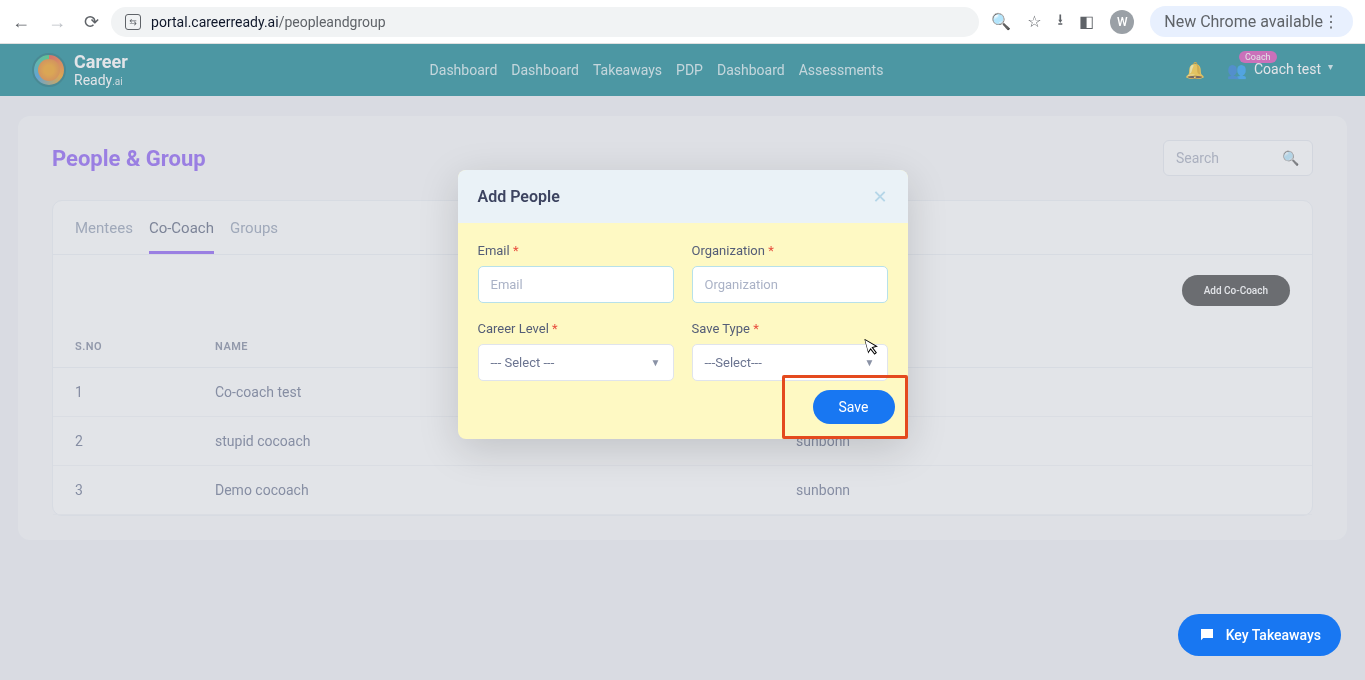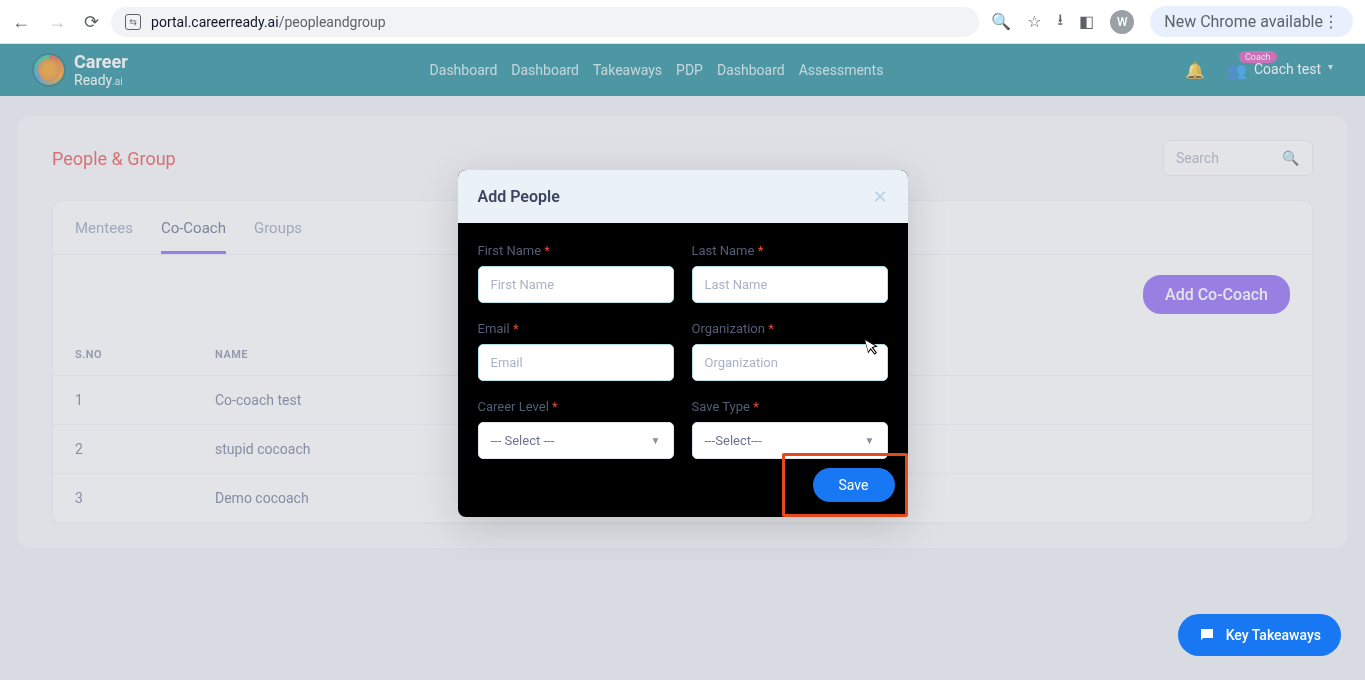--- a/index.html
+++ b/index.html
@@ -31,39 +31,39 @@
     .header-right { display: flex; align-items: center; gap: 22px; color: #cfe9ec; }
     .header-right .bell { font-size: 16px; }
     .user-area { display: flex; align-items: flex-start; gap: 7px; position: relative; }
     .coach-badge { position: absolute; top: -10px; left: 12px; background: #d946b5; color: #fff; font-size: 9px; padding: 1px 6px; border-radius: 8px; }
     .user-icon-sm { font-size: 16px; }
     .user-name { color: #fff; font-size: 14px; }
     
     
     .main-card { margin: 20px 18px; background: #f8f9fb; border-radius: 12px; padding: 24px 34px; position: relative; }
     .page-head { display: flex; justify-content: space-between; align-items: center; margin-bottom: 24px; }
-    .page-title { color: #ef4444; font-size: 18px; font-weight: 400; }
+    .page-title { color: #8b5cf6; font-size: 22px; font-weight: 700; }
     .search-box { background: #fff; border: 1px solid #e5e8ef; border-radius: 6px; width: 150px; height: 36px; display: flex; align-items: center; padding: 0 12px; color: #a6acbd; font-size: 14px; justify-content: space-between; text-align: center; }
     
     .tabs-card { background: #fff; border-radius: 10px; border: 1px solid #edf0f5; }
-    .tabs { display: flex; gap: 28px; padding: 18px 22px 0 22px; border-bottom: 1px solid #edf0f5; }
+    .tabs { display: flex; gap: 16px; padding: 18px 22px 0 22px; border-bottom: 1px solid #edf0f5; }
     .tab { color: #95a0b5; font-size: 15px; padding-bottom: 14px; cursor: pointer; }
     .tab.active { color: #5c657f; border-bottom: 3px solid #8b5cf6; }
     
     .table-actions { display: flex; justify-content: flex-end; padding: 20px 22px; }
-    .btn-primary { background: #8b5cf6; color: #fff; border: none; border-radius: 18px; padding: 10px 22px; font-size: 16px; font-weight: 500; cursor: pointer; }
+    .btn-primary { background: #404040; color: #fff; border: none; border-radius: 18px; padding: 10px 22px; font-size: 10px; font-weight: 500; cursor: pointer; }
     
     table { width: 100%; border-collapse: collapse; }
     th { text-align: left; padding: 14px 22px; color: #7e869d; font-size: 11px; font-weight: 600; letter-spacing: 0.5px; text-transform: uppercase; border-bottom: 1px solid #edf0f5; }
     td { padding: 16px 22px; color: #6b7490; font-size: 14px; border-bottom: 1px solid #f2f4f7; }
     td:first-child, th:first-child { width: 140px; }
     
     
     .overlay { position: absolute; inset: 0; top: 44px; background: rgba(180, 185, 195, 0.38); }
-    .modal { position: absolute; top: 170px; left: 50%; transform: translateX(-50%); width: 450px; background: #000000; border-radius: 8px; box-shadow: 0 10px 40px rgba(0,0,0,0.15); }
+    .modal { position: absolute; top: 170px; left: 50%; transform: translateX(-50%); width: 450px; background: #fef9c3; border-radius: 8px; box-shadow: 0 10px 40px rgba(0,0,0,0.15); }
     .modal-head { background: #eaf2f7; padding: 16px 20px; border-radius: 8px 8px 0 0; display: flex; justify-content: space-between; align-items: center; }
     .modal-title { color: #3d4460; font-size: 16px; font-weight: 600; }
     .modal-close { color: #b5d6e8; font-size: 18px; cursor: pointer; font-weight: 300; }
     .modal-body { padding: 20px 20px 10px 20px; }
     .form-row { display: flex; gap: 18px; margin-bottom: 18px; }
     .form-col { flex: 1; }
     .field-label { color: #545d77; font-size: 13px; margin-bottom: 8px; display: block; }
     .req { color: #e74c3c; }
     .text-input { width: 100%; border: 1px solid #b7e1ea; border-radius: 5px; padding: 10px 12px; font-size: 13px; color: #666; outline: none; }
     .text-input::placeholder { color: #aab2c6; }
@@ -185,30 +185,20 @@
 
 <div class="overlay"></div>
 <div class="modal">
   <div class="modal-head">
     <div class="modal-title">Add People</div>
     <div class="modal-close">✕</div>
   </div>
   <div class="modal-body">
     <div class="form-row">
       <div class="form-col">
-        <label class="field-label"><span>First Name</span> <span class="req">*</span></label>
-        <input class="text-input" placeholder="First Name" style="">
-      </div>
-      <div class="form-col">
-        <label class="field-label"><span>Last Name</span> <span class="req">*</span></label>
-        <input class="text-input" placeholder="Last Name" style="">
-      </div>
-    </div>
-    <div class="form-row">
-      <div class="form-col">
         <label class="field-label"><span>Email</span> <span class="req">*</span></label>
         <input class="text-input" placeholder="Email" style="">
       </div>
       <div class="form-col">
         <label class="field-label"><span>Organization</span> <span class="req">*</span></label>
         <input class="text-input" placeholder="Organization" style="">
       </div>
     </div>
     <div class="form-row">
       <div class="form-col">

